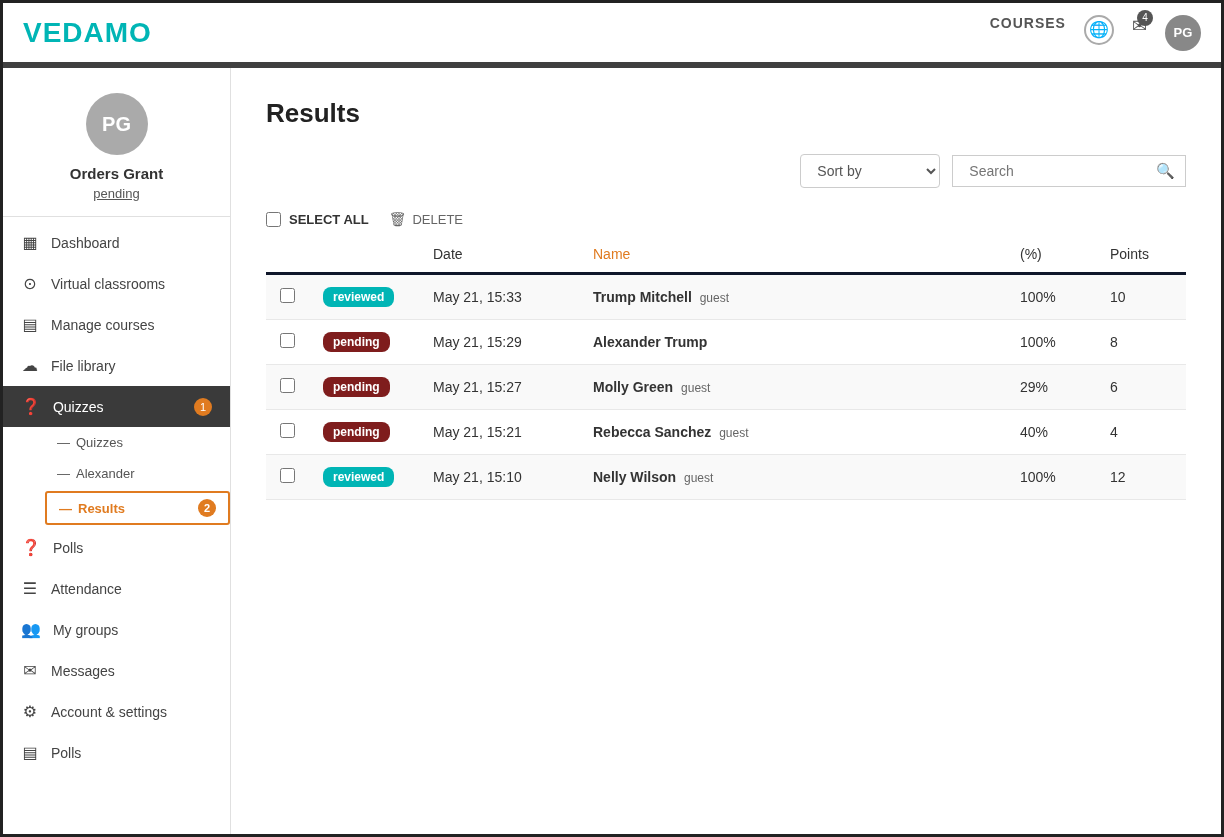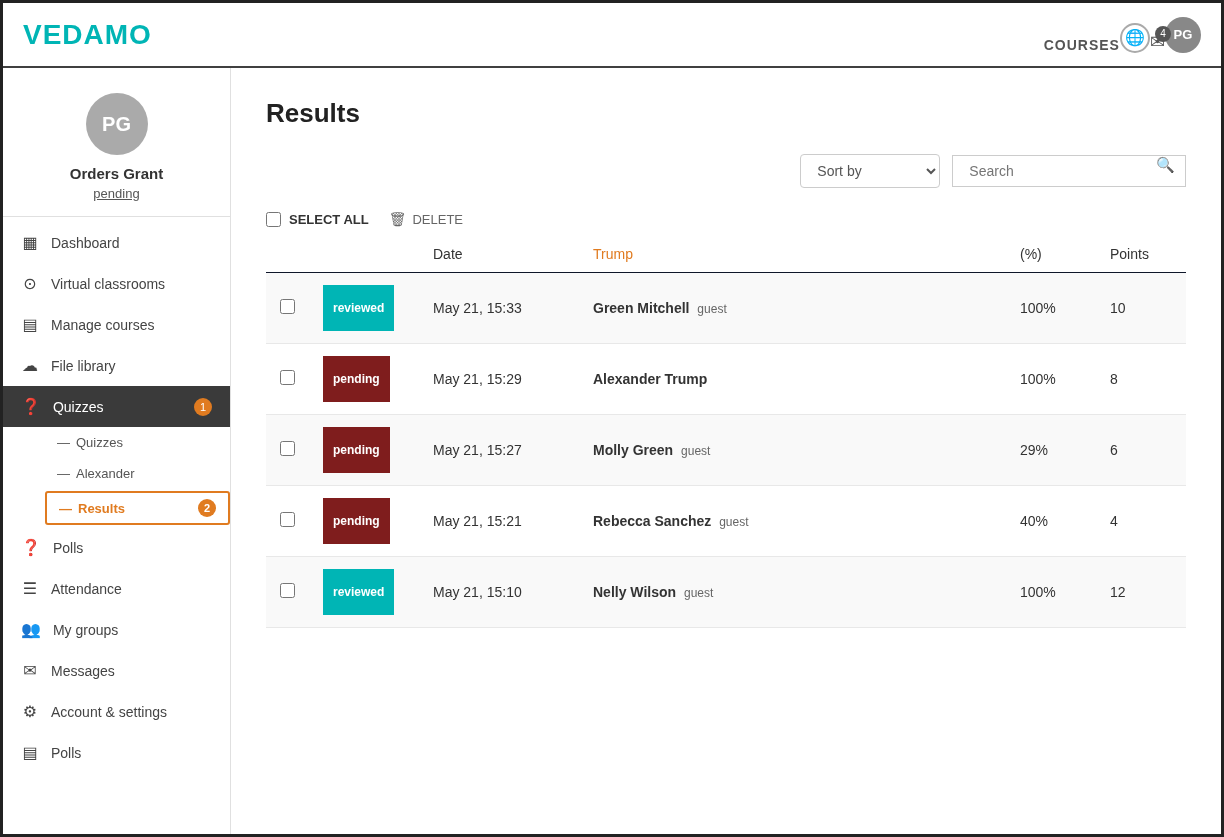--- a/index.html
+++ b/index.html
@@ -10,35 +10,36 @@
       min-height: 837px;
       border: 3px solid #222;
       display: flex;
       flex-direction: column;
     }
 
     
     .top-nav {
       height: 65px;
       background: #fff;
-      border-bottom: 2px solid #404040;
+      border-bottom: 6px solid #404040;
       display: flex;
       align-items: center;
       justify-content: space-between;
       padding: 0 20px;
     }
     .logo {
       font-size: 28px;
       font-weight: bold;
       color: #00b5b5;
       letter-spacing: 1px;
     }
     .nav-right {
       display: flex;
-      align-items: flex-end;
+      align-items: flex-start;
+      gap: 18px;
     }
     .nav-courses {
       font-size: 14px;
       font-weight: bold;
       color: #555;
       letter-spacing: 1px;
       cursor: pointer;
     }
     .nav-globe {
       width: 30px;
@@ -212,20 +213,21 @@
       border: 1px solid #ccc;
       border-radius: 4px;
       font-size: 14px;
       color: #555;
       background: #fff;
       cursor: pointer;
       min-width: 140px;
     }
     .search-box {
       display: flex;
+      align-items: center;
       border: 1px solid #ccc;
       border-radius: 0;
       padding: 0 10px;
       background: #fff;
       min-width: 195px;
     }
     .search-box input {
       border: none;
       outline: none;
       font-size: 14px;
@@ -266,21 +268,21 @@
     .delete-btn .trash-icon {
       font-size: 14px;
     }
 
     
     .results-table {
       width: 100%;
       border-collapse: collapse;
     }
     .results-table thead tr {
-      border-bottom: 1px solid #0f172a;
+      border-bottom: 3px solid #0f172a;
     }
     .results-table thead th {
       text-align: left;
       padding: 10px 14px;
       font-size: 14px;
       font-weight: normal;
       color: #333;
     }
     .results-table thead th.col-name {
       color: #e07b20;
@@ -314,22 +316,22 @@
     }
     .results-table .col-percent {
       width: 90px;
     }
     .results-table .col-points {
       width: 90px;
     }
 
     .status-badge {
       display: inline-block;
-      padding: 16px 10px;
-      border-radius: 0;
+      padding: 3px 10px;
+      border-radius: 8px;
       font-size: 12px;
       font-weight: bold;
       color: #fff;
     }
     .status-reviewed { background: #00b5b5; }
     .status-pending { background: #7f1d1d; }
 
     .name-bold { font-weight: bold; }
     .name-guest {
       font-size: 12px;
@@ -472,36 +474,36 @@
           <span>DELETE</span>
         </div>
       </div>
 
       <table class="results-table">
         <thead>
           <tr>
             <th class="col-check"></th>
             <th class="col-status"></th>
             <th class="col-date">Date</th>
-            <th class="col-name col-name" style="color:#e07b20;">Trump</th>
+            <th class="col-name col-name" style="color:#e07b20;">Name</th>
             <th class="col-percent">(%)</th>
             <th class="col-points">Points</th>
           </tr>
         </thead>
         <tbody id="table-body">
         <tr>
       <td class="col-check">
         <input type="checkbox" class="checkbox-input" style="">
       </td>
       <td class="col-status">
         <span class="status-badge status-reviewed">reviewed</span>
       </td>
       <td class="col-date">May 21, 15:33</td>
       <td class="col-name">
-        <span class="name-bold">Green Mitchell</span>
+        <span class="name-bold">Trump Mitchell</span>
         <span class="name-guest">guest</span>
       </td>
       <td class="col-percent">100%</td>
       <td class="col-points">10</td>
     </tr>
             <tr>
       <td class="col-check">
         <input type="checkbox" class="checkbox-input" style="">
       </td>
       <td class="col-status">

